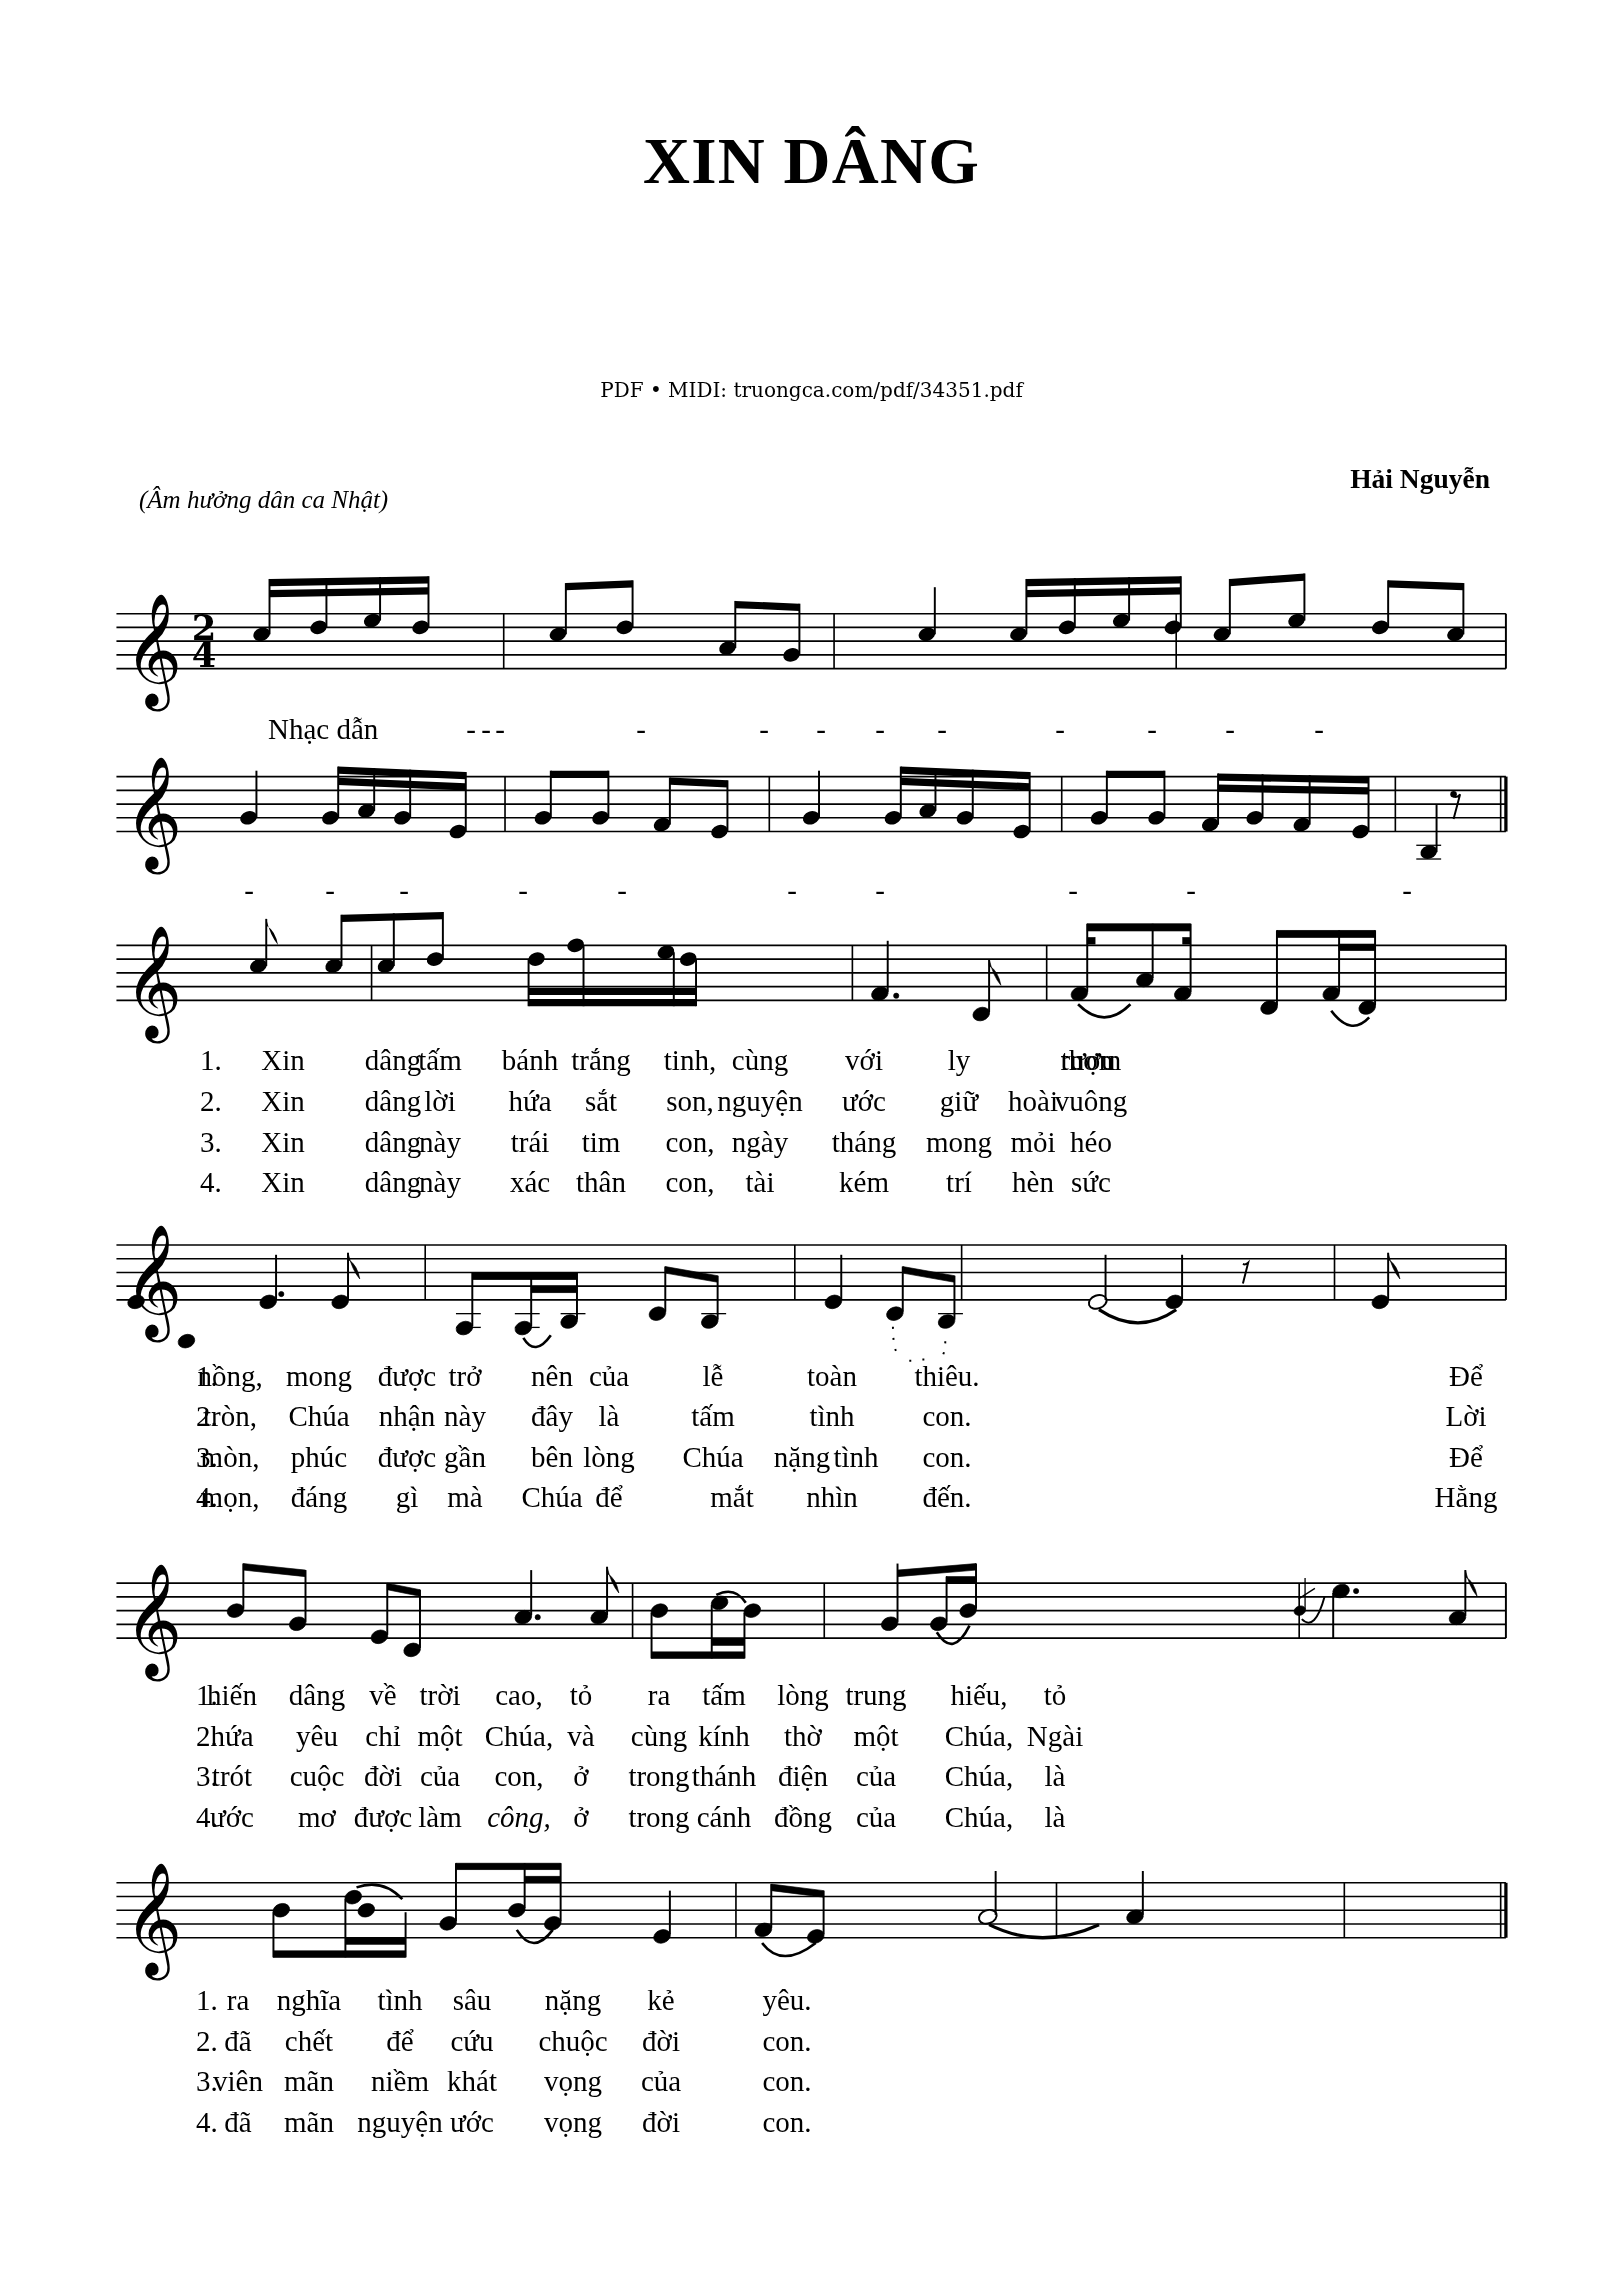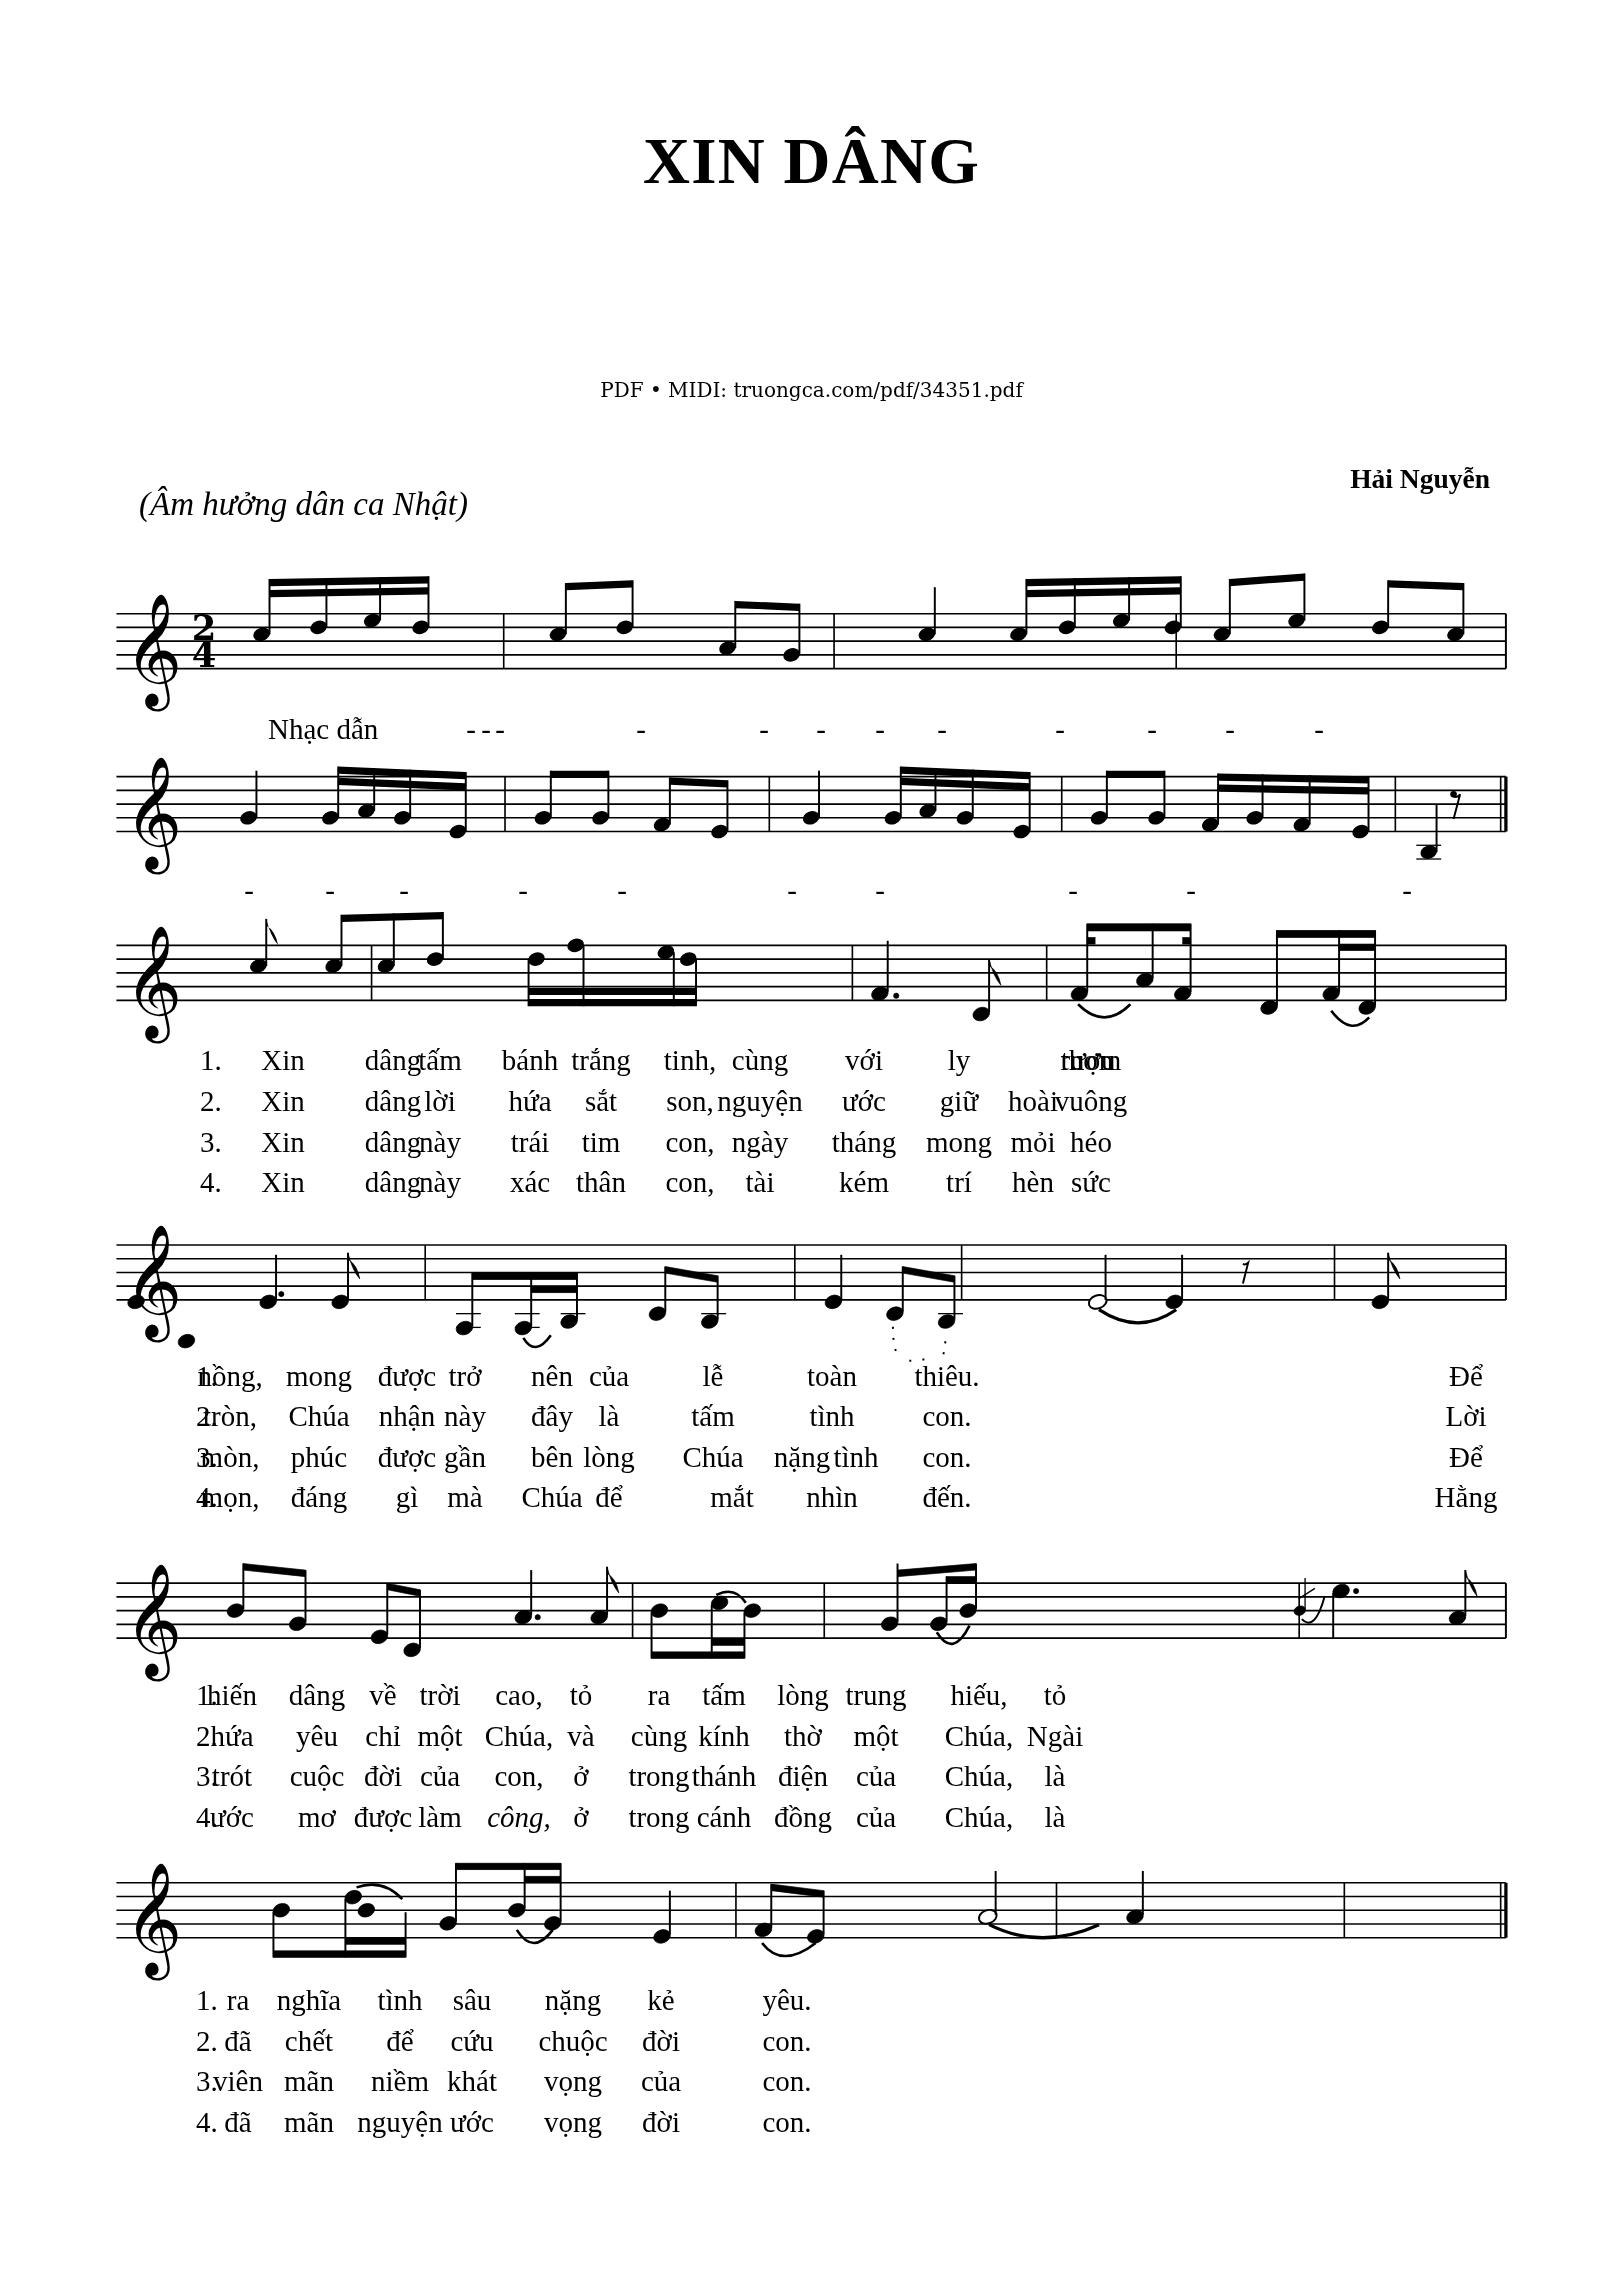--- a/index.html
+++ b/index.html
@@ -2,21 +2,21 @@
 <html style="font-size:10.5px"><head>
 <meta charset="utf-8">
 <style>
   html, body { margin: 0; padding: 0; background: #ffffff; }
   body { width: 1623px; height: 2295px; position: relative; overflow: hidden;
          font-family: "Liberation Serif", "DejaVu Serif", serif; color: #000; }
   .title { position: absolute; left: 0; width: 1623px; top: 124px; text-align: center;
            font-size: 65px; font-weight: bold; letter-spacing: 1.3px; }
   .source { position: absolute; left: 0; width: 1623px; top: 378px; text-align: center;
             font-family: "DejaVu Serif", serif; font-size: 20px; }
-  .style-note { position: absolute; left: 139px; top: 486px; font-style: italic; font-size: 33px; }
+  .style-note { position: absolute; left: 139px; top: 486px; font-style: italic; font-size: 25px; }
   .composer { position: absolute; right: 133px; top: 463px; font-weight: bold; font-size: 27.5px; }
   svg.score { position: absolute; left: 0; top: 0; }
   .lyric-row { position: absolute; left: 0; height: 39px; font-size: 29px; white-space: nowrap; }
   .lyric-word { position: absolute; top: 0; transform: translateX(-50%); }
   .lyric-num { position: absolute; top: 0; }
 </style>
 </head>
 <body>
 
 <div class="title">XIN DÂNG</div>

